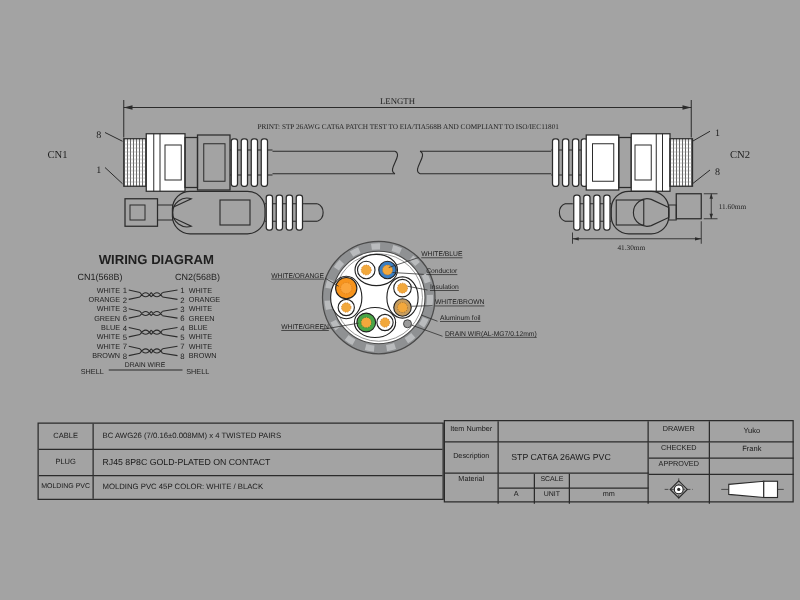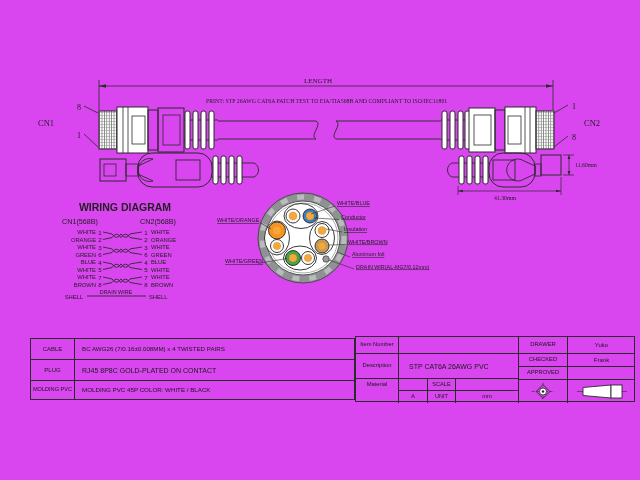--- a/index.html
+++ b/index.html
@@ -1,16 +1,16 @@
 <!DOCTYPE html>
 <html><head>
 <meta charset="utf-8">
 <style>
   html,body{margin:0;padding:0;background:#ffffff;}
-  .sheet{position:relative;width:640px;height:480px;background:#d946ef;overflow:hidden;
+  .sheet{position:relative;width:640px;height:480px;background:#a3a3a3;overflow:hidden;
          font-family:"Liberation Sans",sans-serif;color:#1a1a1a;}
   svg text{fill:#1f1f1f;}
   .serif{font-family:"Liberation Serif",serif;}
   .sans{font-family:"Liberation Sans",sans-serif;}
   .tbl{position:absolute;border:1px solid #2b2b2b;box-sizing:border-box;}
   .cell{position:absolute;box-sizing:border-box;display:flex;align-items:center;
         font-size:6.5px;line-height:1;white-space:nowrap;overflow:hidden;}
   .cell.center{justify-content:center;text-align:center;}
   .cell.pad{padding-left:7px;}
   .br{border-right:1px solid #2b2b2b;}

